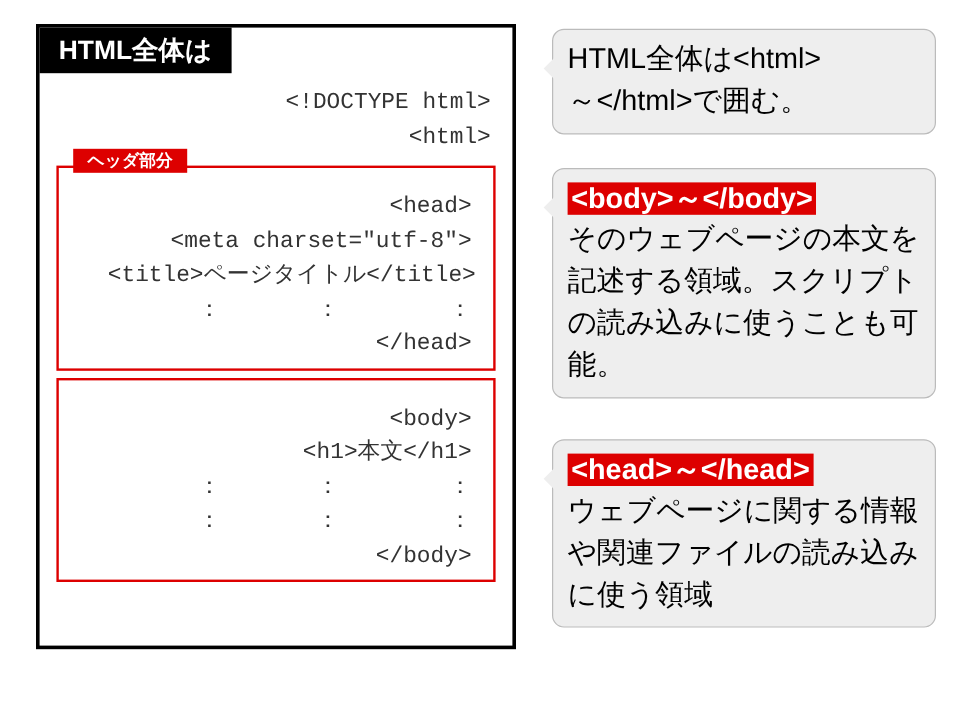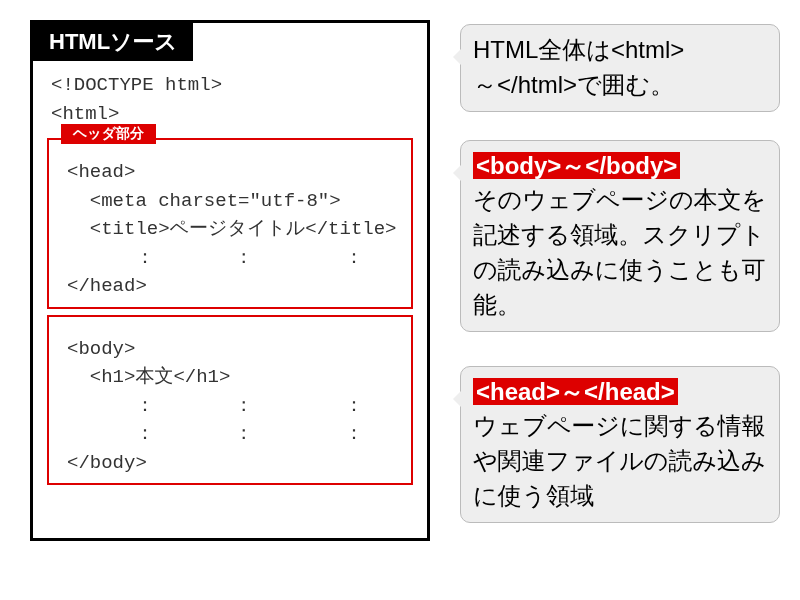--- a/index.html
+++ b/index.html
@@ -29,20 +29,21 @@
     padding: 4px 16px;
     display: inline-block;
   }
   .code {
     font-family: "Courier New", monospace;
     font-size: 19px;
     color: #333;
     padding: 10px 18px 6px 18px;
     line-height: 1.5;
     white-space: pre;
+    text-align: right;
   }
   .section-box {
     border: 2px solid #d00;
     margin: 4px 14px 6px 14px;
     position: relative;
     padding-top: 8px;
   }
   .section-tab {
     position: absolute;
     top: -16px;
@@ -83,21 +84,21 @@
   .note1 { margin-top: 4px; }
   .note2 { margin-top: 34px; }
   .note3 { margin-top: 28px; }
 </style>
 </head>
 <body>
 
 <div class="wrap">
 
   <div class="left-col">
-    <div class="main-title-tab">HTMLソース</div>
+    <div class="main-title-tab">HTML全体は</div>
 
     <div class="code">&lt;!DOCTYPE html&gt;
 &lt;html&gt;</div>
 
     <div class="section-box">
       <div class="section-tab">ヘッダ部分</div>
       <div class="code">&lt;head&gt;
   &lt;meta charset="utf-8"&gt;
   &lt;title&gt;ページタイトル&lt;/title&gt;
       ：       ：        ：

